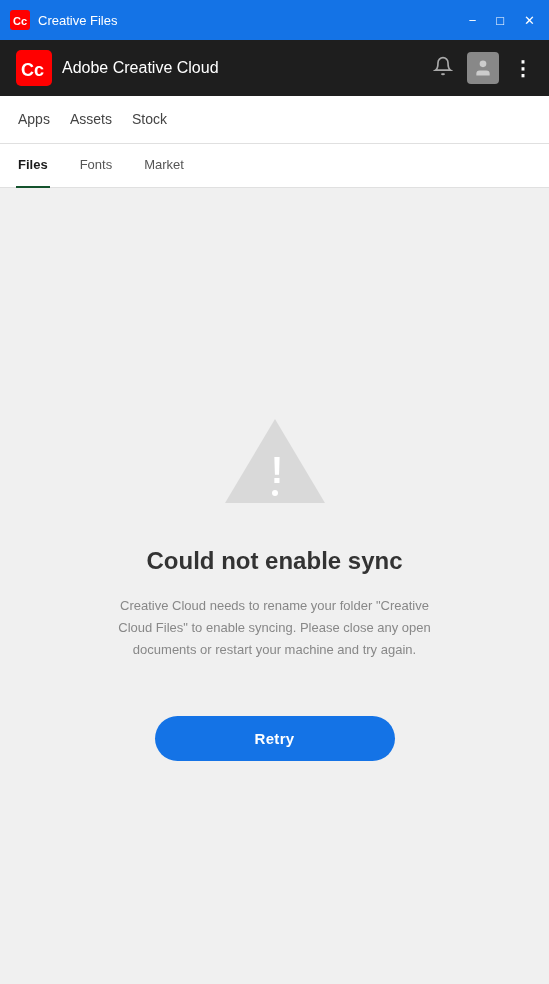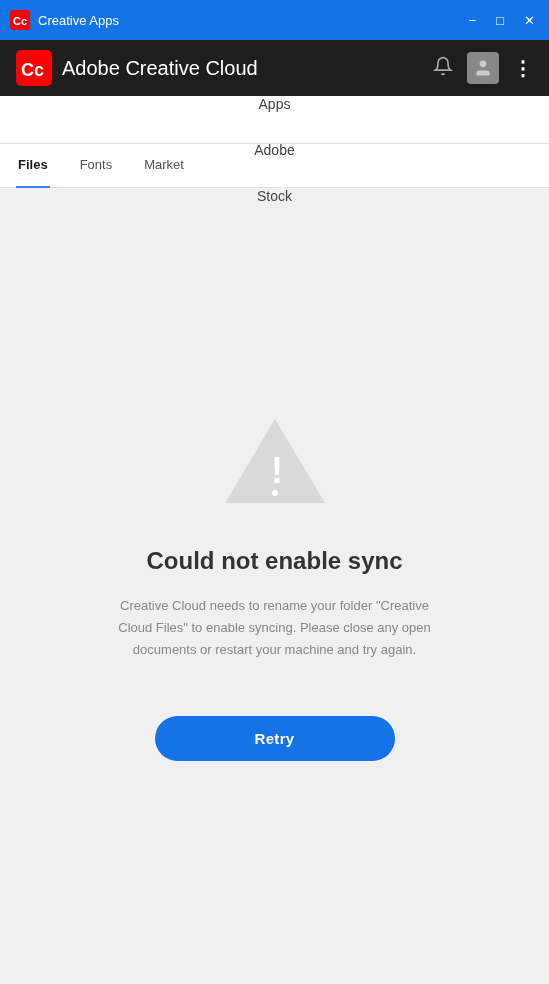--- a/index.html
+++ b/index.html
@@ -75,21 +75,21 @@
       gap: 10px;
     }
 
     .cc-logo {
       width: 36px;
       height: 36px;
     }
 
     .header-title {
       color: white;
-      font-size: 20px;
+      font-size: 16px;
       font-weight: 400;
     }
 
     .header-icons {
       display: flex;
       align-items: center;
       gap: 14px;
     }
 
     .header-icon {
@@ -121,22 +121,21 @@
     }
 
     
     .nav-tabs {
       background: white;
       display: flex;
       align-items: center;
       padding: 0 16px;
       border-bottom: 1px solid #e0e0e0;
       height: 48px;
-      gap: 28px;
-      flex-direction: column;
+      gap: 16px;
     }
 
     .nav-tab {
       font-size: 14px;
       color: #444;
       cursor: pointer;
       padding: 0 2px;
       height: 48px;
       display: flex;
       align-items: center;
@@ -167,21 +166,21 @@
       cursor: pointer;
       padding: 0 2px;
       height: 44px;
       display: flex;
       align-items: center;
       border-bottom: 2px solid transparent;
     }
 
     .sub-tab.active {
       color: #1a1a1a;
-      border-bottom: 2px solid #3b82f6;
+      border-bottom: 2px solid #14532d;
       font-weight: 600;
     }
 
     
     .main-content {
       background: #f0f0f0;
       display: flex;
       flex-direction: column;
       align-items: center;
       justify-content: center;
@@ -235,21 +234,21 @@
   </style>
 </head>
 <body>
 
 <div class="title-bar">
   <div class="title-bar-left">
     <svg class="title-bar-logo" viewBox="0 0 20 20">
       <rect width="20" height="20" rx="3" fill="#FF0000"></rect>
       <text x="3" y="15" font-size="11" fill="white" font-weight="bold">Cc</text>
     </svg>
-    <span class="title-bar-title">Creative Apps</span>
+    <span class="title-bar-title">Creative Files</span>
   </div>
   <div class="title-bar-controls">
     <button class="title-bar-btn">−</button>
     <button class="title-bar-btn">□</button>
     <button class="title-bar-btn">✕</button>
   </div>
 </div>
 
 <div class="header-bar">
   <div class="header-logo-section">
@@ -271,21 +270,21 @@
         <path d="M20 21v-2a4 4 0 0 0-4-4H8a4 4 0 0 0-4 4v2"></path>
         <circle cx="12" cy="7" r="4"></circle>
       </svg>
     </div>
     <span class="header-more">⋮</span>
   </div>
 </div>
 
 <div class="nav-tabs">
   <span class="nav-tab">Apps</span>
-  <span class="nav-tab">Adobe</span>
+  <span class="nav-tab">Assets</span>
   <span class="nav-tab">Stock</span>
 </div>
 
 <div class="sub-tabs">
   <span class="sub-tab active">Files</span>
   <span class="sub-tab">Fonts</span>
   <span class="sub-tab">Market</span>
 </div>
 
 <div class="main-content">

